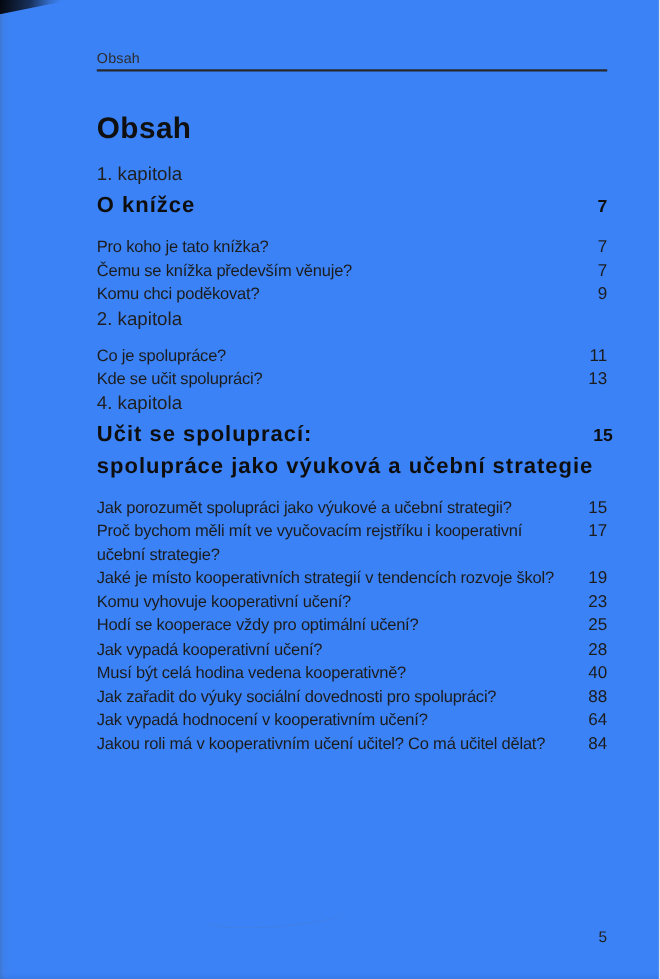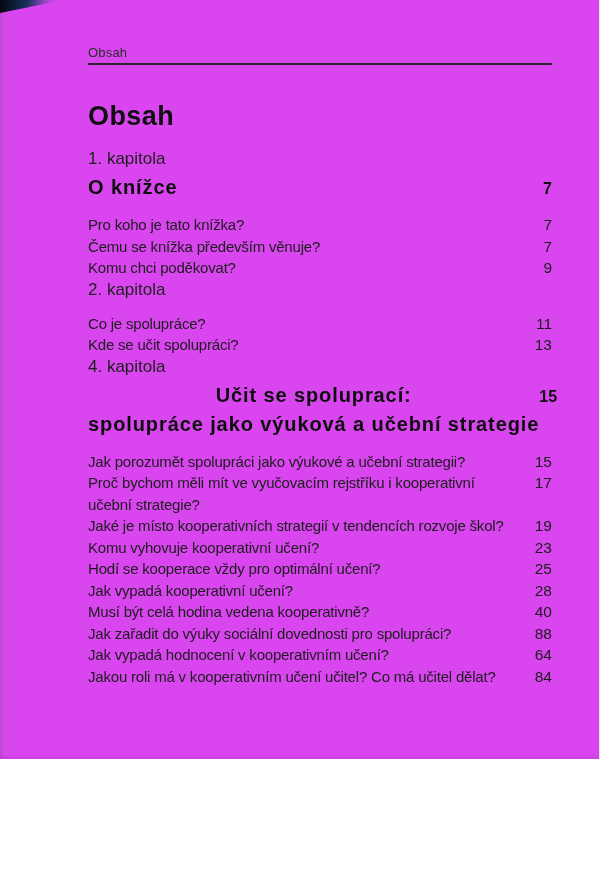--- a/index.html
+++ b/index.html
@@ -4,22 +4,22 @@
 <title>Obsah</title>
 <style>
   html, body {
     margin: 0;
     padding: 0;
     background: #ffffff;
   }
   .page {
     position: relative;
     width: 600px;
-    height: 759px;
-    background: #d946ef;
+    height: 890px;
+    background: #3b82f6;
     overflow: hidden;
     font-family: "Liberation Sans", sans-serif;
     color: #1d1d1d;
     box-shadow: inset -1px 0 0 #e6e6e4, inset 0 -3px 3px rgba(0,0,0,0.05);
   }
   
   .edge-left {
     position: absolute;
     left: 0; top: 0; bottom: 0;
     width: 10px;
@@ -82,21 +82,20 @@
     align-items: baseline;
     margin-top: 3px;
   }
   .chapter-title {
     font-size: 20px;
     line-height: 29px;
     font-weight: bold;
     letter-spacing: 0.9px;
     white-space: pre;
     color: #0e0e0e;
-    text-align: center;
   }
   .chapter-page {
     font-size: 16px;
     font-weight: bold;
     color: #0e0e0e;
   }
   .entries { margin-top: 12px; }
   .entry {
     display: flex;
     justify-content: space-between;

